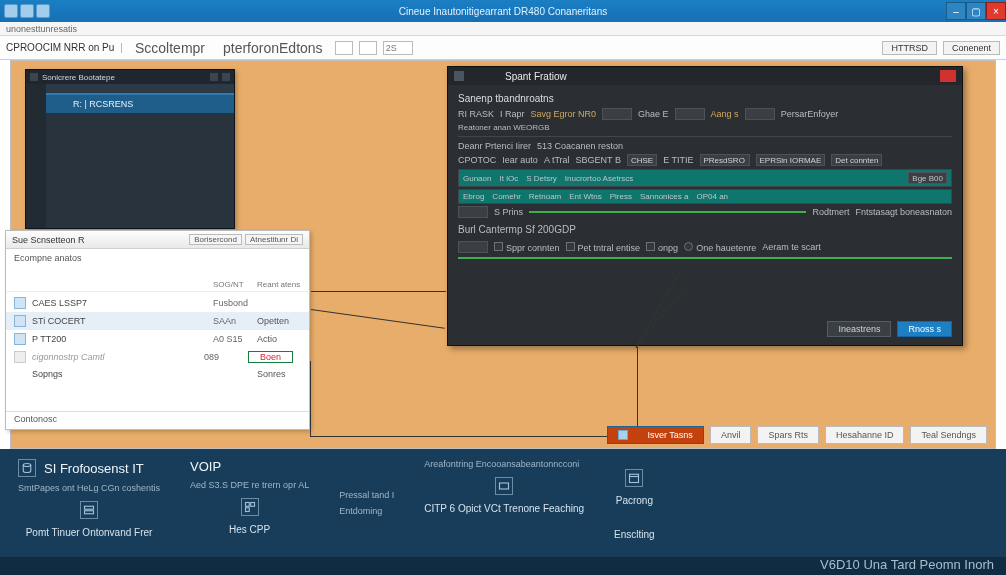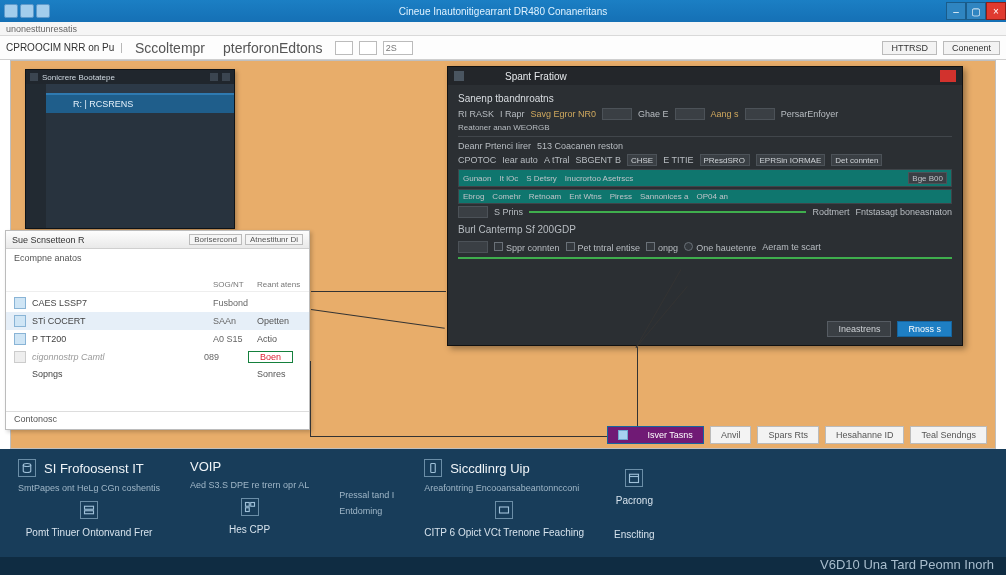--- a/index.html
+++ b/index.html
@@ -75,21 +75,21 @@
   .dlg .rowb span { font-size: 8px; color: #bfc4c9; }
   .dlg .green { height: 2px; background: #3fae4d; flex: 1; }
   .dlg .chk { width: 9px; height: 9px; border: 1px solid #6a7178; background: #33383d; display: inline-block; margin-right: 3px; }
   .dlg .dftr { position: absolute; bottom: 8px; right: 10px; display: flex; gap: 6px; }
   .dlg .dbtn { border: 1px solid #565c63; background: #3a3f44; color: #cfd3d7; font-size: 9px; padding: 2px 10px; }
   .dlg .dbtn.pri { background: #1e7fc4; border-color: #1565a0; color: #fff; }
 
   
   .actrow { position: absolute; bottom: 4px; right: 8px; display: flex; gap: 6px; }
   .actrow .abtn { border: 1px solid #bbb; background: #f3f3f3; font-size: 9px; padding: 3px 10px; color: #555; }
-  .actrow .abtn.pri { background: #701a75; border-color: #1565a0; color: #fff; display: flex; align-items: flex-start; gap: 20px; }
+  .actrow .abtn.pri { background: #c2410c; border-color: #1565a0; color: #fff; display: flex; align-items: flex-start; gap: 20px; }
   .actrow .abtn .aic { width: 10px; height: 10px; background: #a7d1ef; border: 1px solid #6fa8cf; }
 
   
   .line { position: absolute; background: #333; }
 
   
   .footer { position: absolute; bottom: 18px; left: 0; right: 0; height: 108px; background: #183d5a; color: #dce7ef; padding: 10px 18px; display: flex; gap: 30px; }
   .footer .col { display: flex; flex-direction: column; gap: 6px; }
   .footer .h { font-size: 13px; color: #f0f5f9; display: flex; align-items: center; gap: 8px; }
   .footer .s { font-size: 9px; color: #9fb6c7; }
@@ -327,28 +327,20 @@
           </svg>
         </span>
         <span>Hes CPP</span>
       </div>
   </div>
   <div class="col" style="justify-content:center">
     <div class="s">Pressal tand I</div>
     <div class="s">Entdoming</div>
   </div>
   <div class="col">
-    <div class="h">
-        <span class="fic">
-          <svg viewBox="0 0 16 16">
-            <rect x="5" y="2" width="6" height="12" rx="1"></rect>
-          </svg>
-        </span>
-        <span>Siccdlinrg Uip</span>
-      </div>
     <div class="s">Areafontring Encooansabeantonncconi</div>
     <div class="r">
         <span class="fic">
           <svg viewBox="0 0 16 16">
             <rect x="2" y="4" width="12" height="8"></rect>
           </svg>
         </span>
         <span>CITP 6 Opict VCt Trenone Feaching</span>
       </div>
   </div>

